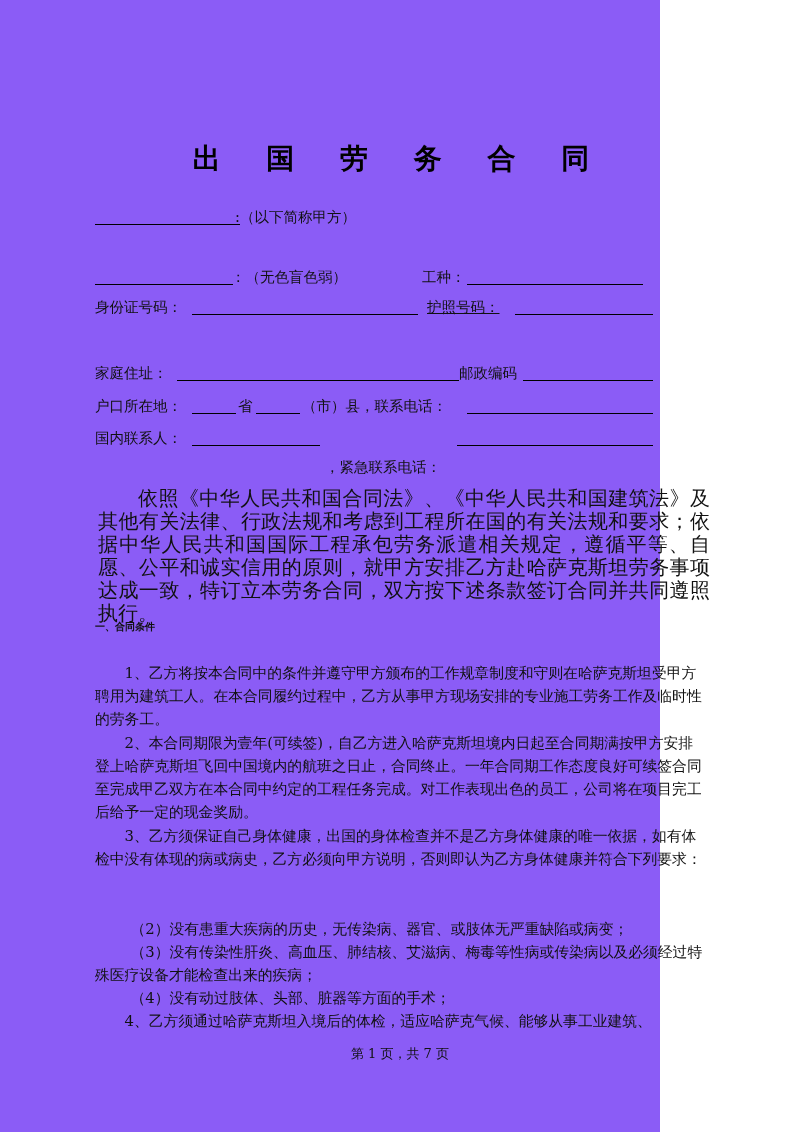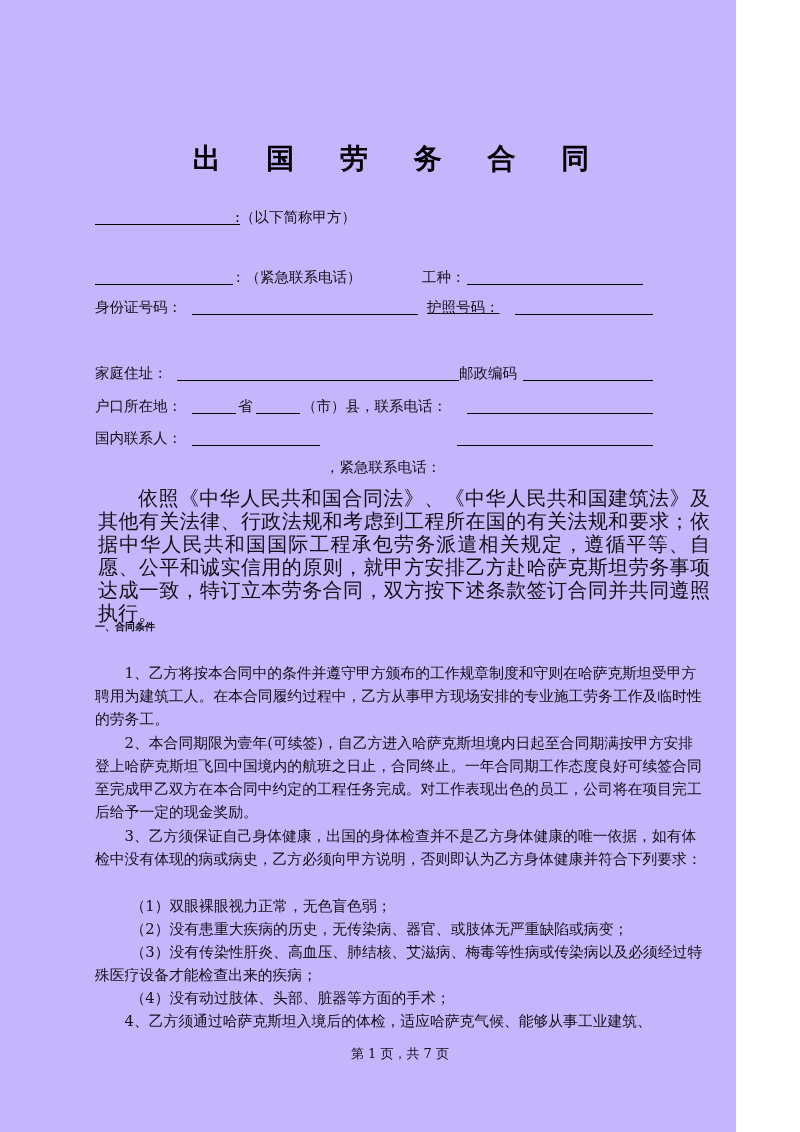--- a/index.html
+++ b/index.html
@@ -1,18 +1,18 @@
 <!DOCTYPE html>
 <html><head>
 <meta charset="utf-8">
 <style>
   html, body { margin: 0; padding: 0; background: #ffffff; }
   body { width: 800px; height: 1132px; position: relative; overflow: hidden;
          font-family: "DejaVu Serif", "Liberation Serif", serif; color: #111; }
-  .page { position: absolute; left: 0; top: 0; width: 736px; height: 1132px; background: #c4b5fd; }
+  .page { position: absolute; left: 0; top: 0; width: 660px; height: 1132px; background: #8b5cf6; }
   .title { position: absolute; top: 140px; left: 0; width: 800px; text-align: center;
            font-family: "DejaVu Sans", sans-serif; font-weight: bold; font-size: 28px;
            letter-spacing: 18px; color: #000; }
   .row { position: absolute; left: 95px; height: 22px; font-size: 14.5px; line-height: 22px; white-space: nowrap; }
   .row span { position: absolute; top: 0; }
   .ul { position: absolute; border-bottom: 1.3px solid #000; height: 0; }
   .para { position: absolute; left: 95px; width: 612px; font-size: 20px; line-height: 23px;
           text-align: justify; text-indent: 2em; margin: 3px; }
   .h1 { position: absolute; left: 95px; top: 620px; font-family: "DejaVu Sans", sans-serif;
         font-weight: bold; font-size: 10px; text-align: right; }
@@ -28,21 +28,21 @@
 
   <div class="title">出 国 劳 务 合 同</div>
 
   <div class="row" style="top:206px;width:300px;">
     <div class="ul" style="left:0;width:145px;top:18px;"></div>
     <span style="left:140px;">:（以下简称甲方）</span>
   </div>
 
   <div class="row" style="top:266px;width:560px;">
     <div class="ul" style="left:0;width:138px;top:18px;"></div>
-    <span style="left:136px;">：（紧急联系电话）</span>
+    <span style="left:136px;">：（无色盲色弱）</span>
     <span style="left:327px;">工种：</span>
     <div class="ul" style="left:372px;width:176px;top:18px;"></div>
   </div>
 
   <div class="row" style="top:296px;width:560px;">
     <span style="left:0;">身份证号码：</span>
     <div class="ul" style="left:97px;width:226px;top:18px;"></div>
     <span style="left:332px;text-decoration:underline;">护照号码：</span>
     <div class="ul" style="left:420px;width:138px;top:18px;"></div>
   </div>
@@ -71,20 +71,19 @@
     <div class="ul" style="left:362px;width:196px;top:18px;"></div>
   </div>
 
   <p class="para" style="top:484px;">依照《中华人民共和国合同法》、《中华人民共和国建筑法》及其他有关法律、行政法规和考虑到工程所在国的有关法规和要求；依据中华人民共和国国际工程承包劳务派遣相关规定，遵循平等、自愿、公平和诚实信用的原则，就甲方安排乙方赴哈萨克斯坦劳务事项达成一致，特订立本劳务合同，双方按下述条款签订合同并共同遵照执行。</p>
 
   <div class="h1">一、合同条件</div>
 
   <div class="item indent" style="top:661px;">1、乙方将按本合同中的条件并遵守甲方颁布的工作规章制度和守则在哈萨克斯坦受甲方聘用为建筑工人。在本合同履约过程中，乙方从事甲方现场安排的专业施工劳务工作及临时性的劳务工。</div>
   <div class="item indent" style="top:731px;">2、本合同期限为壹年(可续签)，自乙方进入哈萨克斯坦境内日起至合同期满按甲方安排登上哈萨克斯坦飞回中国境内的航班之日止，合同终止。一年合同期工作态度良好可续签合同至完成甲乙双方在本合同中约定的工程任务完成。对工作表现出色的员工，公司将在项目完工后给予一定的现金奖励。</div>
   <div class="item indent" style="top:824px;">3、乙方须保证自己身体健康，出国的身体检查并不是乙方身体健康的唯一依据，如有体检中没有体现的病或病史，乙方必须向甲方说明，否则即认为乙方身体健康并符合下列要求：</div>
-  <div class="sub" style="top:894px;">（1）双眼裸眼视力正常，无色盲色弱；</div>
   <div class="sub" style="top:917px;">（2）没有患重大疾病的历史，无传染病、器官、或肢体无严重缺陷或病变；</div>
   <div class="sub" style="top:940px;">（3）没有传染性肝炎、高血压、肺结核、艾滋病、梅毒等性病或传染病以及必须经过特殊医疗设备才能检查出来的疾病；</div>
   <div class="sub" style="top:986px;">（4）没有动过肢体、头部、脏器等方面的手术；</div>
   <div class="item indent" style="top:1009px;">4、乙方须通过哈萨克斯坦入境后的体检，适应哈萨克气候、能够从事工业建筑、</div>
 
   <div class="footer">第 1 页，共 7 页</div>
 </div>
 
 </body></html>

